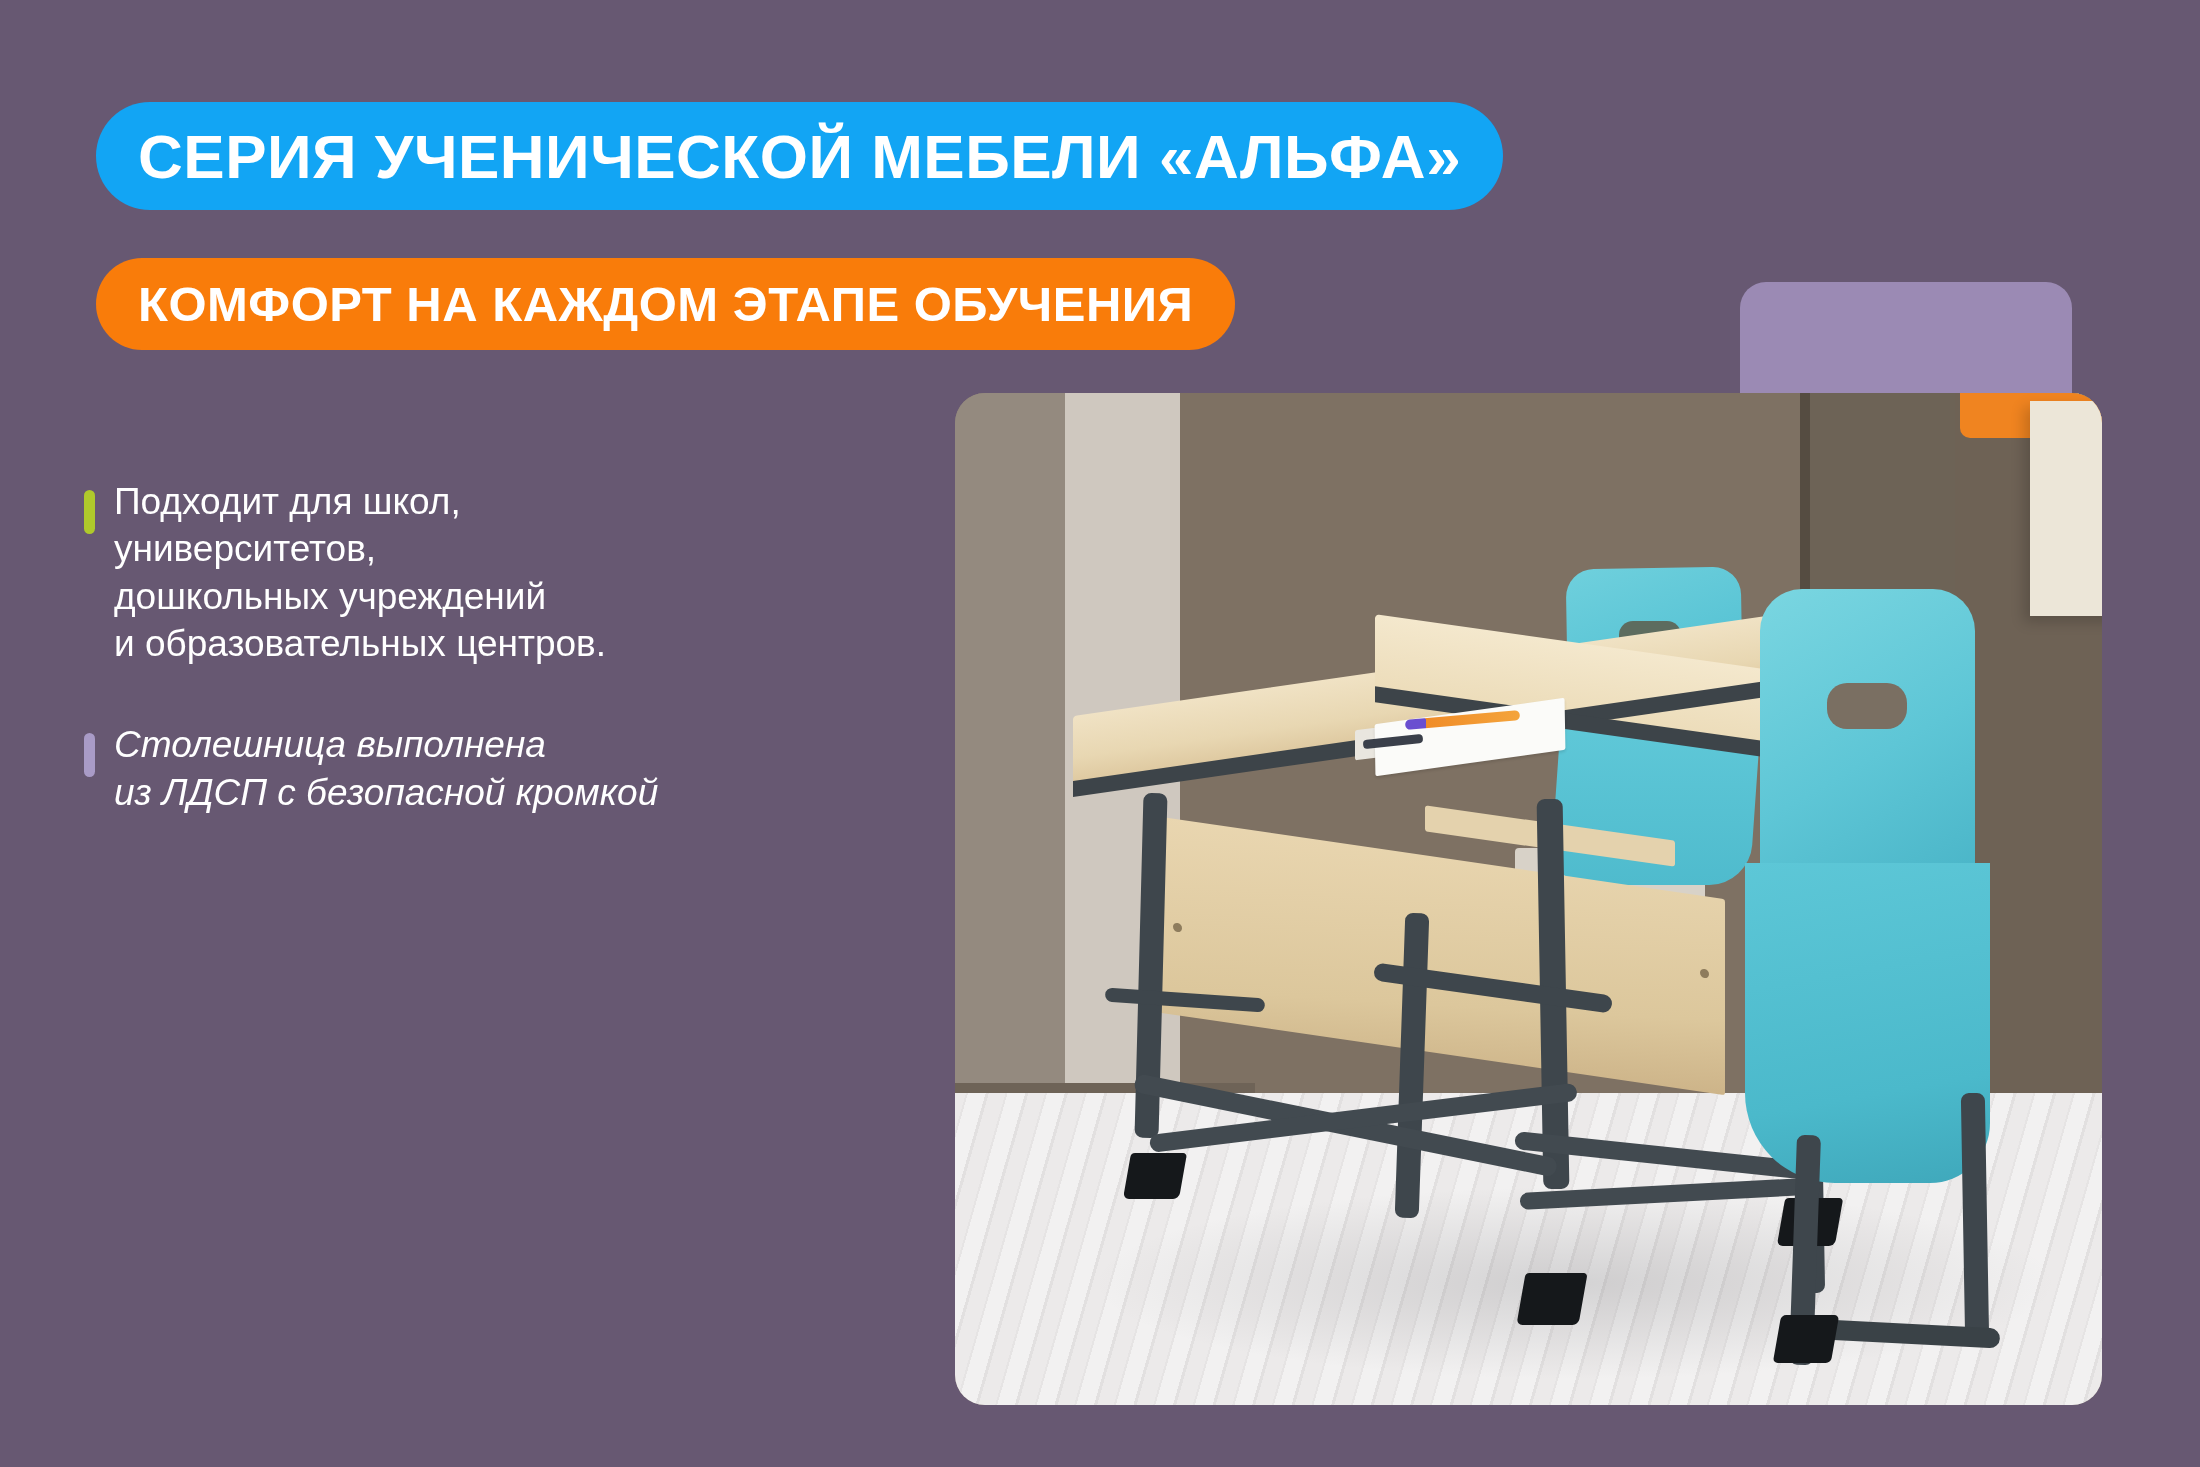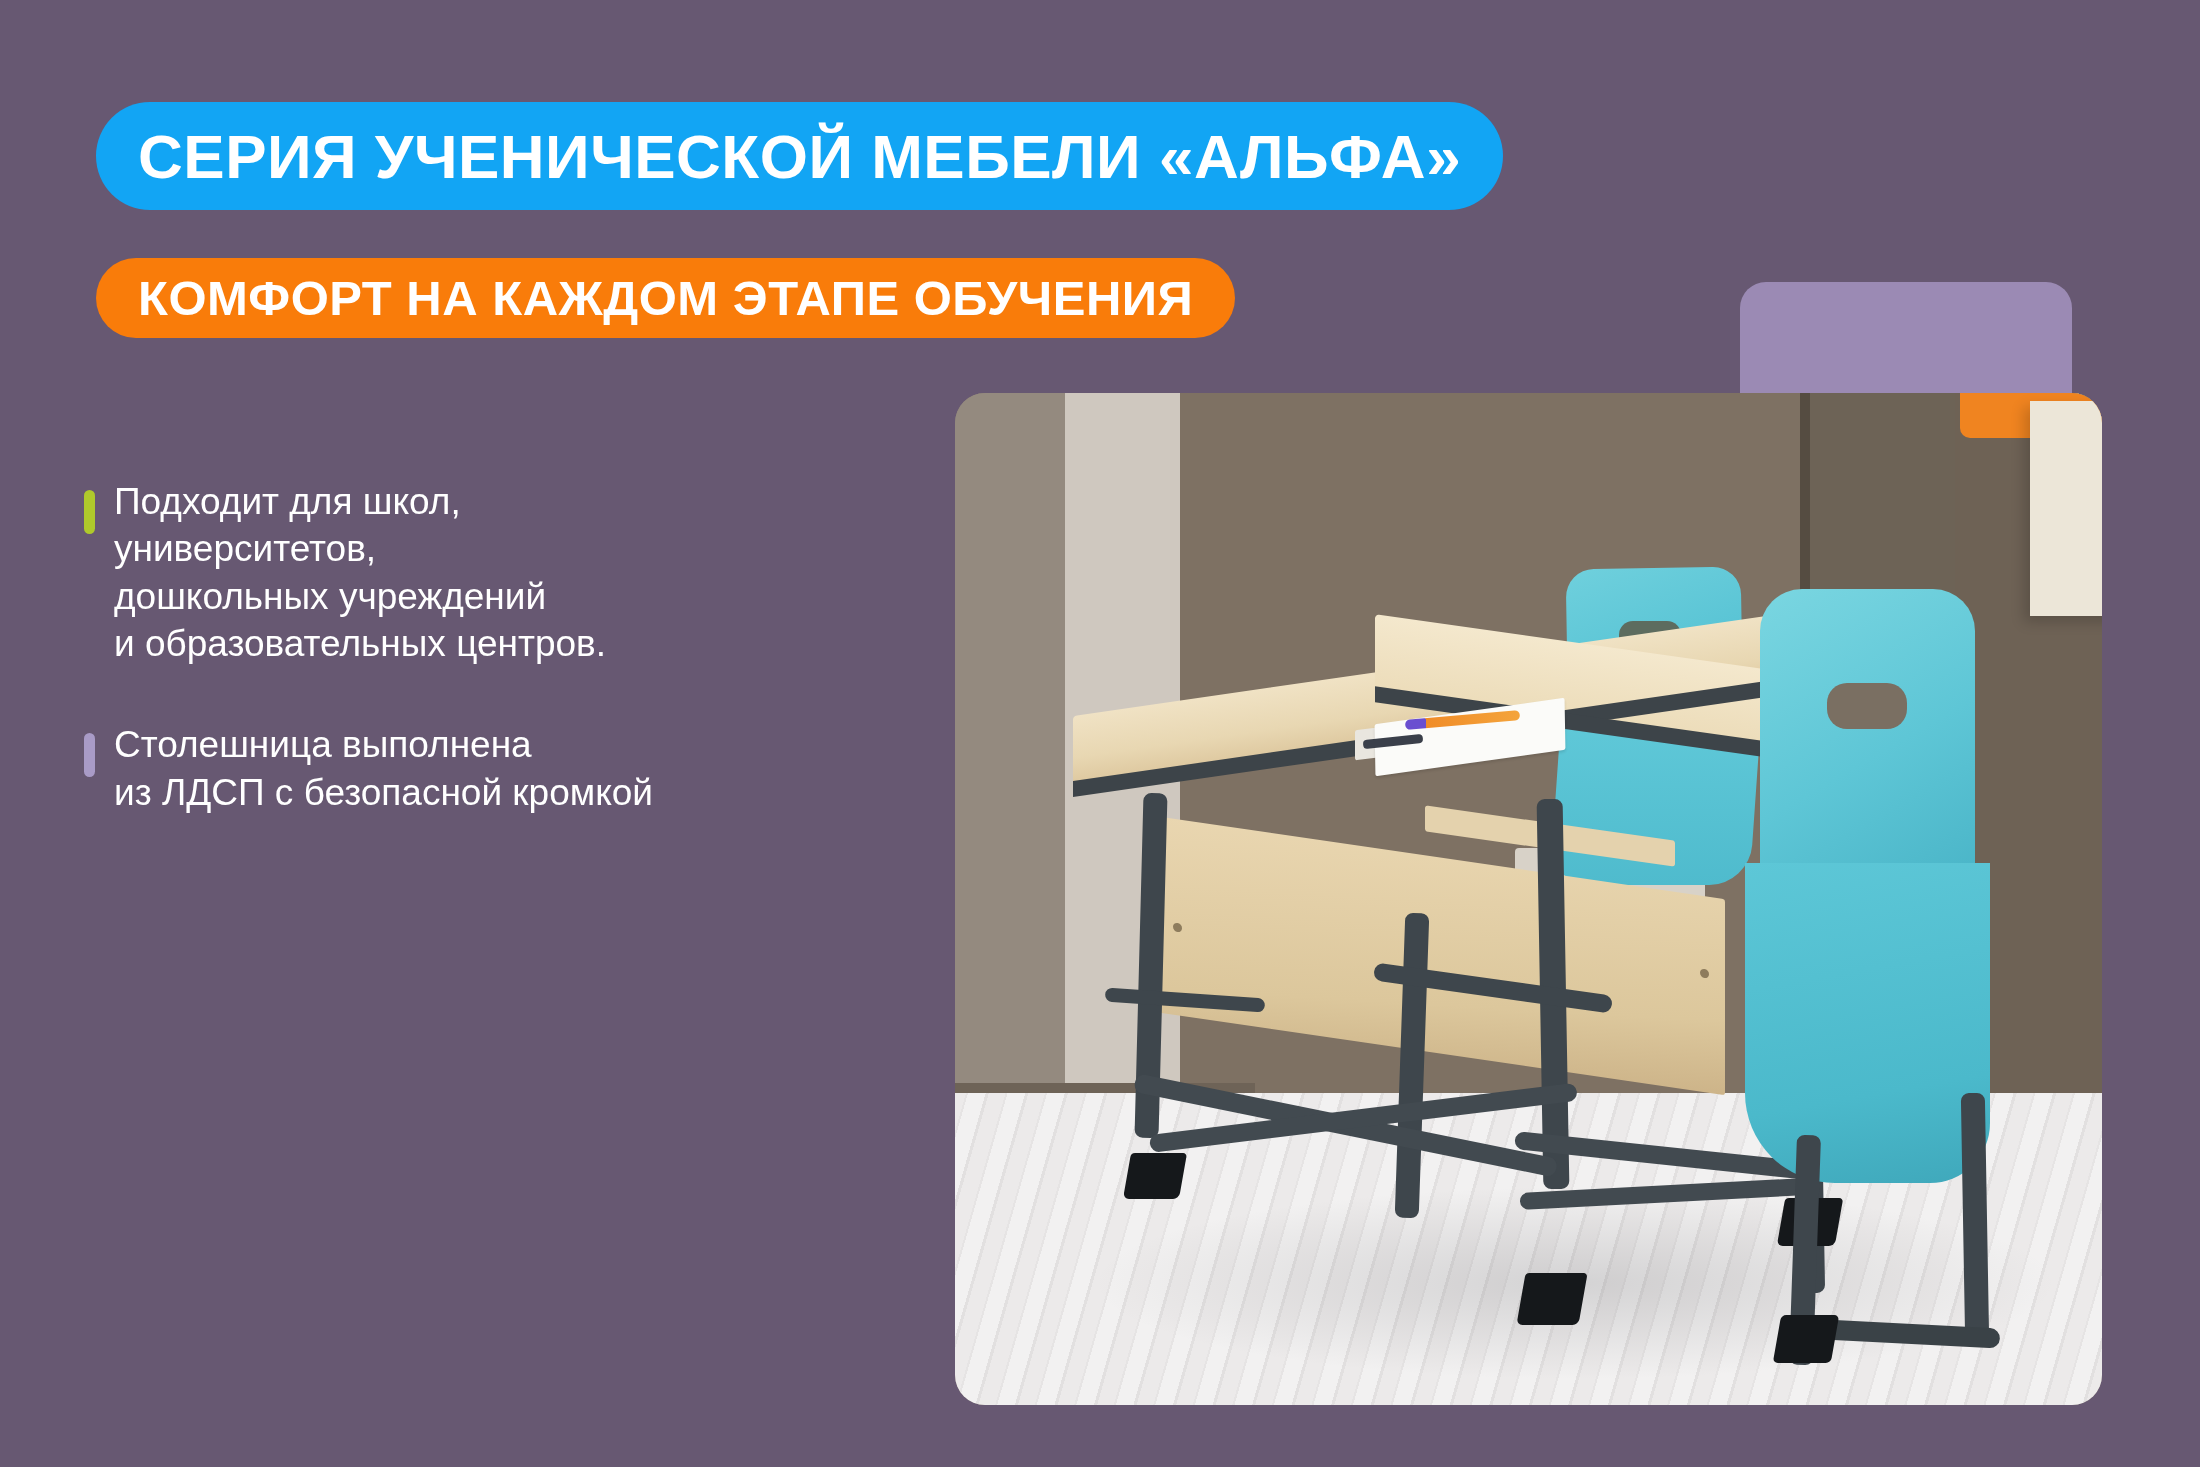--- a/index.html
+++ b/index.html
@@ -45,40 +45,40 @@
     top: 102px;
     height: 108px;
     padding: 0 42px;
     background: #12A5F4;
     border-radius: 54px;
     font-size: 62px;
   }
   .banner-sub {
     left: 96px;
     top: 258px;
-    height: 80px;
+    height: 92px;
     padding: 0 42px;
     background: #F97C0A;
     border-radius: 46px;
     font-size: 49px;
   }
 
   
   .bullets {
     position: absolute;
     left: 84px;
     top: 478px;
     width: 820px;
   }
   .bullet {
     position: relative;
     padding-left: 30px;
     margin-bottom: 54px;
   }
-  .bullet:last-child { margin-bottom: 0; }
+  .bullet:last-child { margin-bottom: 0; font-style: italic; }
   .bullet-marker {
     position: absolute;
     left: 0;
     top: 12px;
     width: 11px;
     height: 44px;
     border-radius: 6px;
   }
   .bullet-text {
     color: #ffffff;

